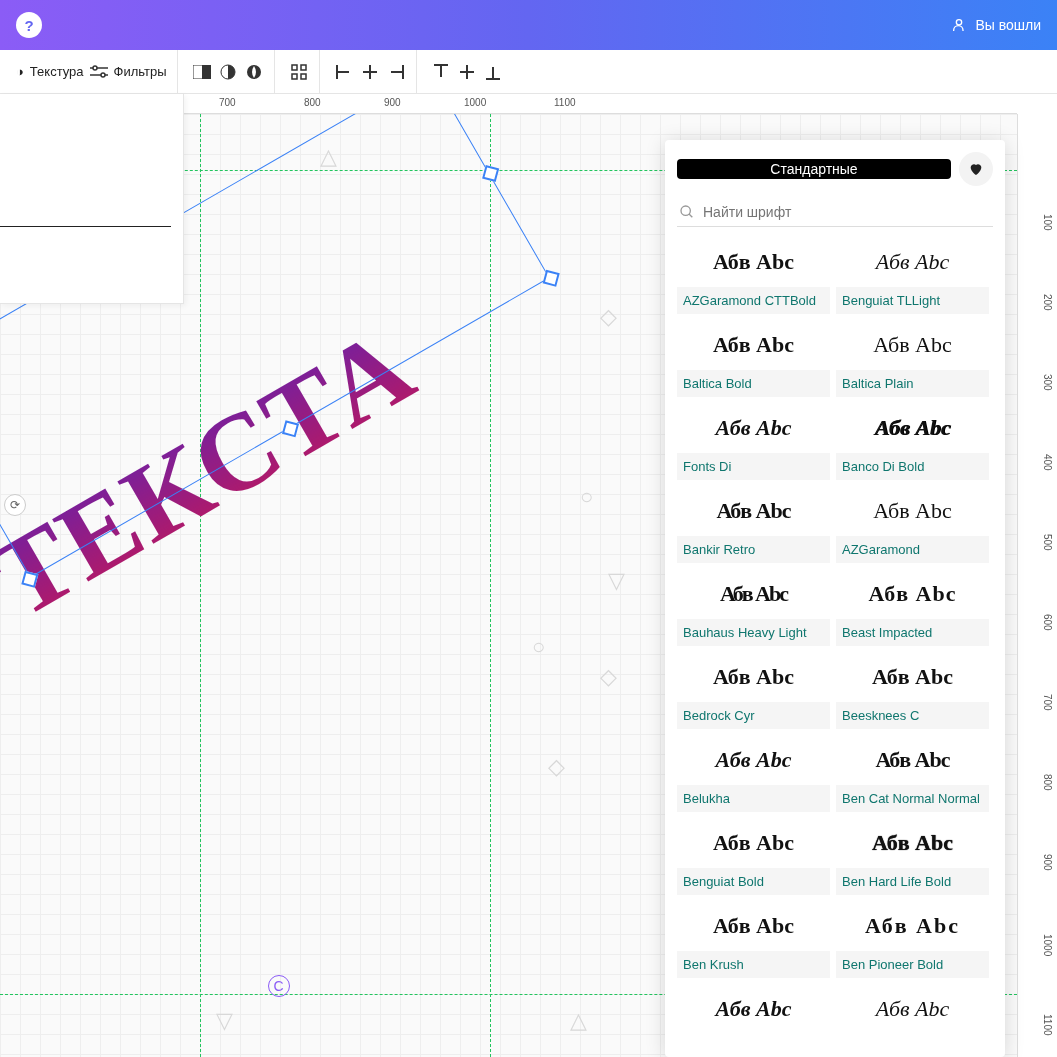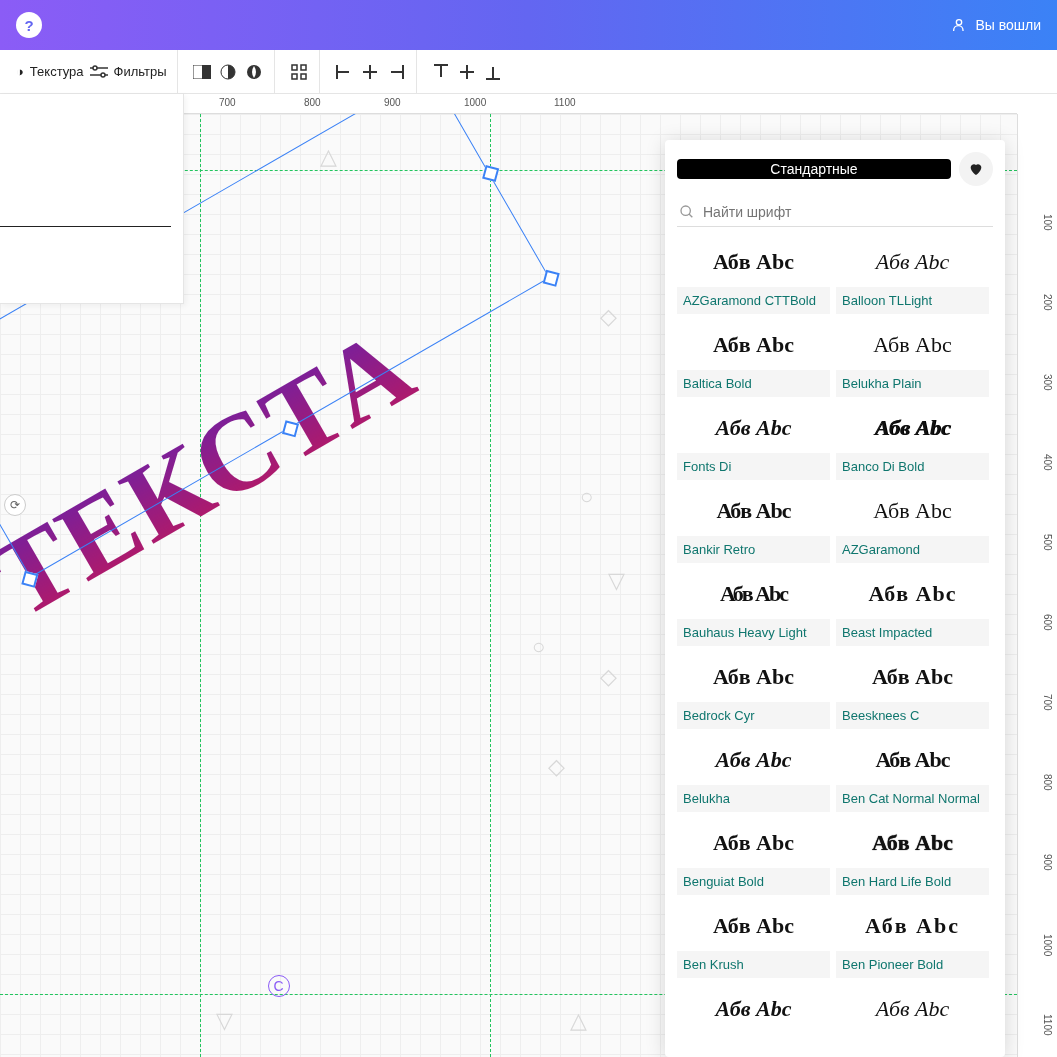--- a/index.html
+++ b/index.html
@@ -312,29 +312,29 @@
       </svg>
     <input type="text" placeholder="Найти шрифт" style="">
   </div>
   <div class="font-grid" id="font-grid">
       <div class="font-item">
         <div class="font-preview" style="font-family:Georgia,serif;font-weight:bold">Абв Abc</div>
         <div class="font-label">AZGaramond CTTBold</div>
       </div>
       <div class="font-item">
         <div class="font-preview" style="font-family:cursive;font-style:italic;font-weight:normal">Абв Abc</div>
-        <div class="font-label">Balloon TLLight</div>
+        <div class="font-label">Benguiat TLLight</div>
       </div>
       <div class="font-item">
         <div class="font-preview" style="font-family:Georgia,serif;font-weight:bold">Абв Abc</div>
         <div class="font-label">Baltica Bold</div>
       </div>
       <div class="font-item">
         <div class="font-preview" style="font-family:Georgia,serif;font-weight:normal">Абв Abc</div>
-        <div class="font-label">Belukha Plain</div>
+        <div class="font-label">Baltica Plain</div>
       </div>
       <div class="font-item">
         <div class="font-preview" style="font-family:Impact;font-style:italic">Абв Abc</div>
         <div class="font-label">Fonts Di</div>
       </div>
       <div class="font-item">
         <div class="font-preview" style="font-family:Impact;font-style:italic;text-shadow:1px 0 #000">Абв Abc</div>
         <div class="font-label">Banco Di Bold</div>
       </div>
       <div class="font-item">

